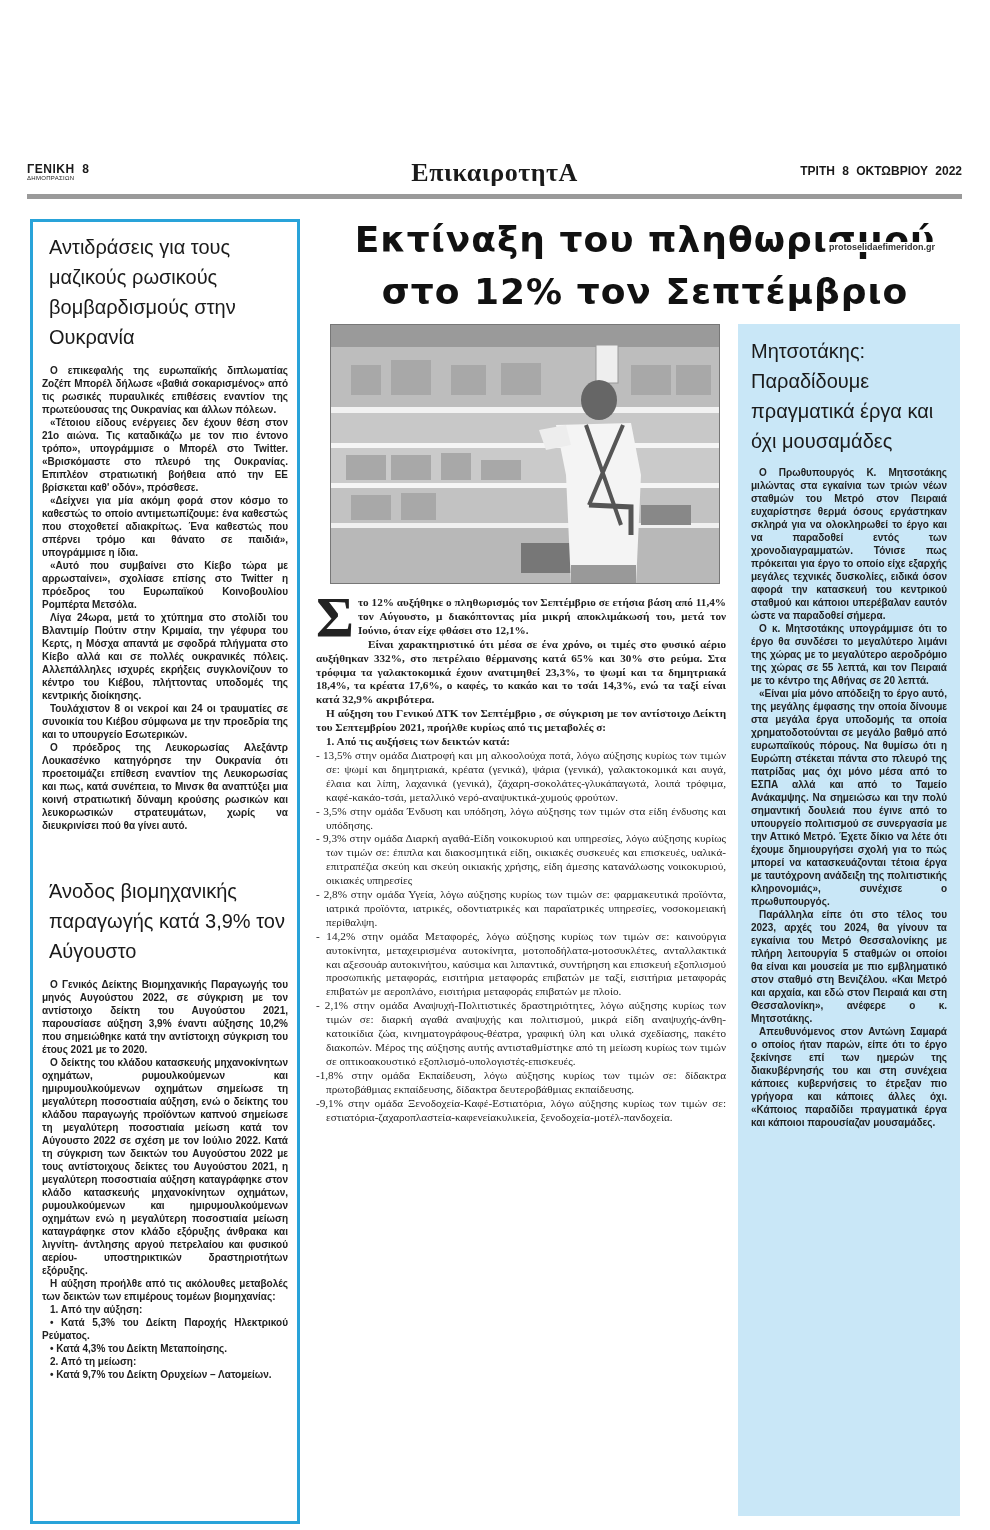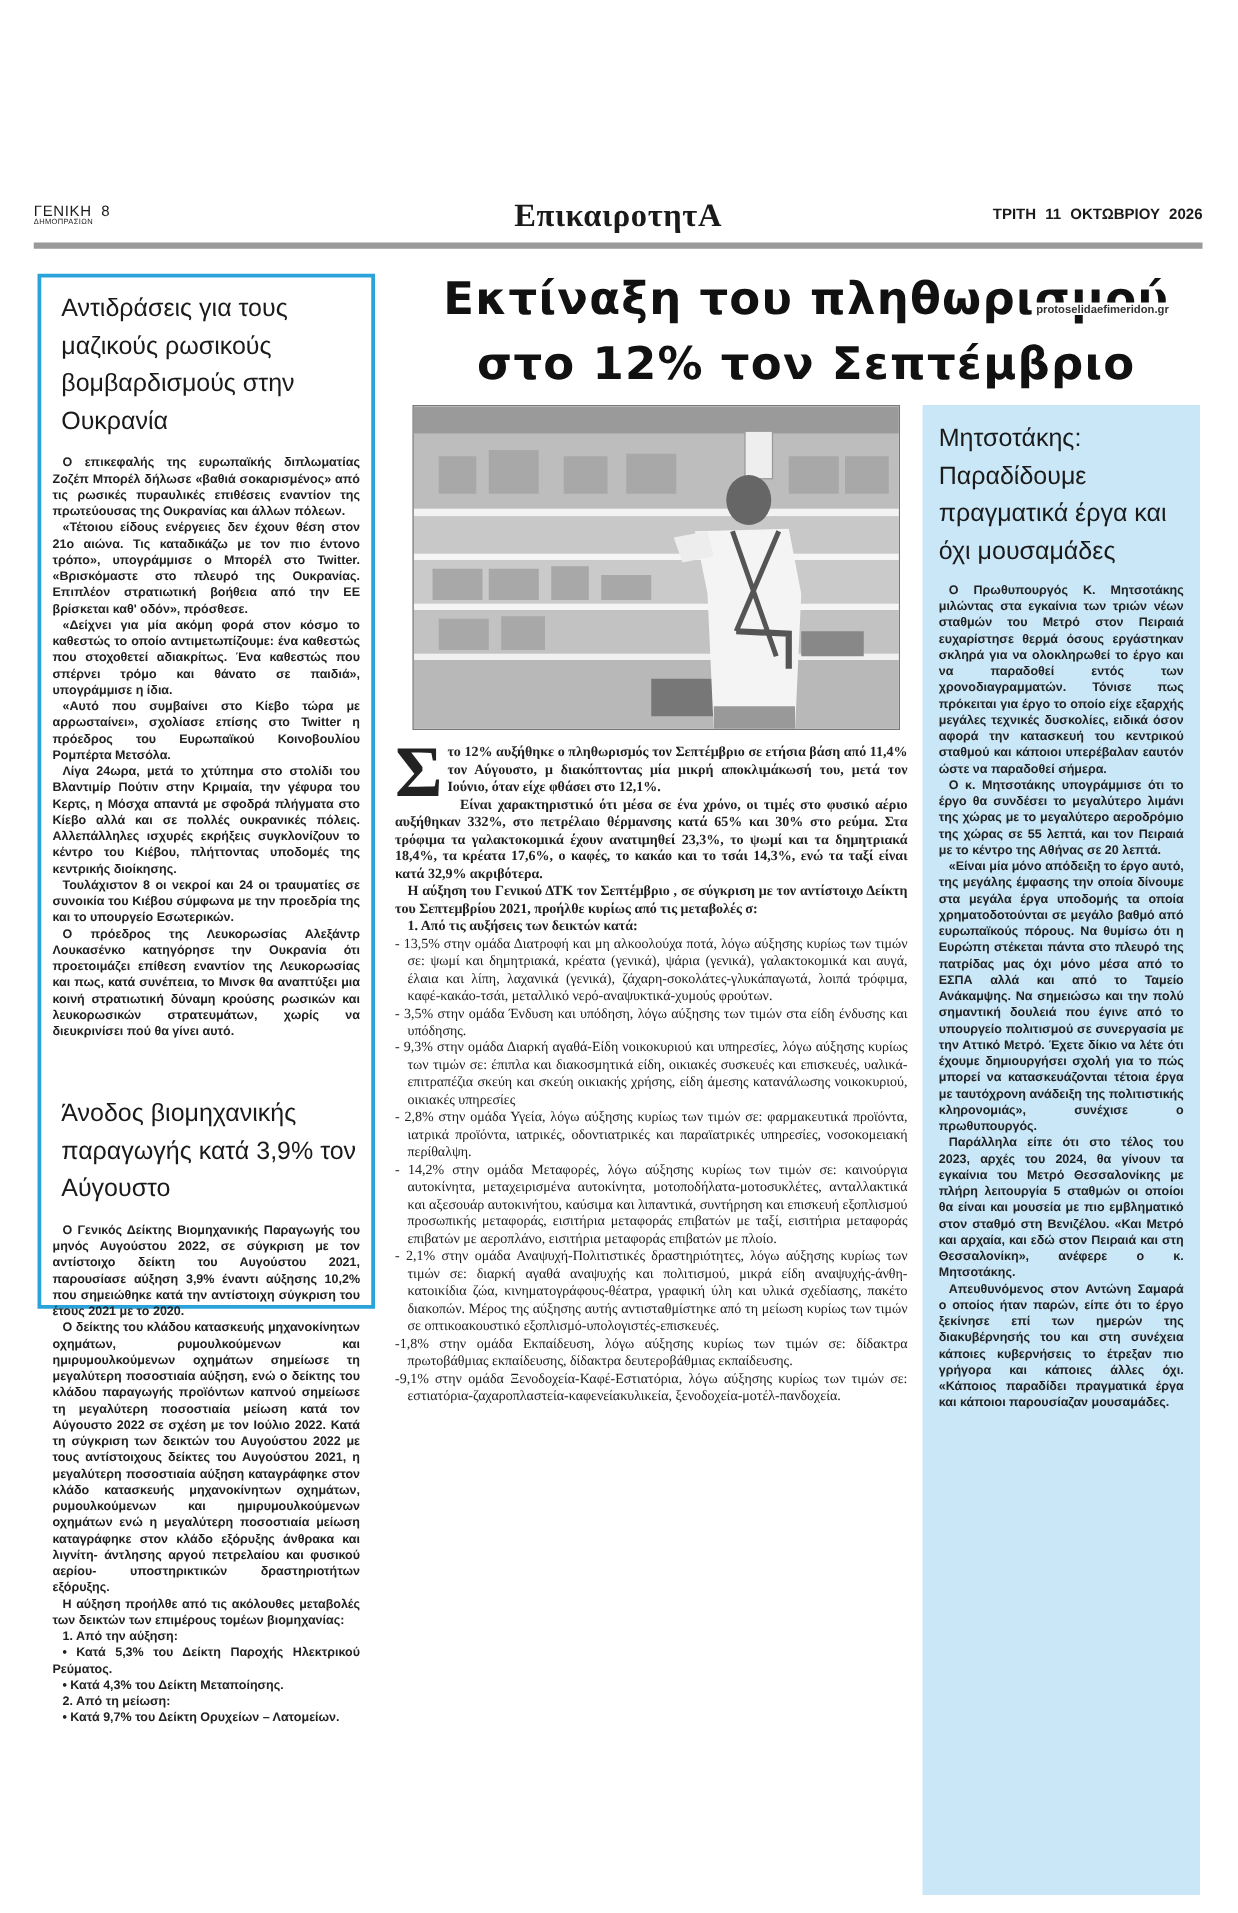--- a/index.html
+++ b/index.html
@@ -1,25 +1,25 @@
 <!DOCTYPE html>
 <html><head>
   <meta charset="utf-8">
   <style>
     html, body { margin: 0; padding: 0; background: #ffffff; }
     body { width: 990px; height: 1530px; position: relative; overflow: hidden; font-family: "Liberation Sans", sans-serif; color: #1a1a1a; }
     .masthead { position: absolute; left: 27px; top: 160px; width: 935px; height: 30px; }
     .mh-left { position: absolute; left: 0; top: 2px; }
-    .mh-section { font-size: 12px; font-weight: normal; letter-spacing: 0.5px; }
+    .mh-section { font-size: 12px; font-weight: bold; letter-spacing: 0.5px; }
     .mh-sub { font-size: 6px; letter-spacing: 0.3px; margin-top: -1px; }
     .mh-title { position: absolute; left: 0; right: 0; top: -2px; text-align: center; font-family: "Liberation Serif", serif; font-size: 26px; font-weight: bold; letter-spacing: 0.5px; }
     .mh-date { position: absolute; right: 0; top: 4px; font-size: 12px; font-weight: bold; word-spacing: 4px; }
     .mh-rule { position: absolute; left: 27px; top: 194px; width: 935px; height: 5px; background: #9a9a9a; }
 
-    .leftbox { position: absolute; left: 30px; top: 219px; width: 270px; height: 828px; border: 3px solid #29a3d9; box-sizing: border-box; padding: 8px 9px 0 9px; }
+    .leftbox { position: absolute; left: 30px; top: 219px; width: 270px; height: 1305px; border: 3px solid #29a3d9; box-sizing: border-box; padding: 8px 9px 0 9px; }
     .lb-title { font-size: 20px; line-height: 30px; margin: 2px 0 12px 7px; color: #1a1a1a; }
     .body-sans { font-size: 10px; line-height: 13px; text-align: justify; font-weight: bold; color: #222; }
     .body-sans p { margin: 0; text-indent: 8px; }
     .lb-section2 { margin-top: 44px; }
 
     .headline { position: absolute; left: 325px; top: 214px; width: 640px; text-align: center; font-family: "DejaVu Sans", sans-serif; font-weight: bold; font-size: 36px; line-height: 52px; letter-spacing: 1px; color: #111; }
     .watermark { position: absolute; left: 827px; top: 242px; font-size: 9px; font-weight: bold; color: #333; background: #fff; padding: 0 2px; }
 
     .photo { position: absolute; left: 330px; top: 324px; width: 390px; height: 260px; border: 1px solid #777; box-sizing: border-box; overflow: hidden; background: #e8e8e8; }
 
@@ -36,21 +36,21 @@
   </style>
 </head>
 <body>
 
 <div class="masthead">
   <div class="mh-left">
     <div class="mh-section"><span>ΓΕΝΙΚΗ</span>&nbsp;&nbsp;<span>8</span></div>
     <div class="mh-sub">ΔΗΜΟΠΡΑΣΙΩΝ</div>
   </div>
   <div class="mh-title">ΕπικαιροτητΑ</div>
-  <div class="mh-date">ΤΡΙΤΗ  11 ΟΚΤΩΒΡΙΟΥ  2026</div>
+  <div class="mh-date">ΤΡΙΤΗ  8 ΟΚΤΩΒΡΙΟΥ  2022</div>
 </div>
 <div class="mh-rule"></div>
 
 <div class="leftbox">
   <div class="lb-title">Αντιδράσεις  για τους μαζικούς ρωσικούς βομβαρδισμούς στην Ουκρανία</div>
   <div class="body-sans">
     <p>Ο επικεφαλής της ευρωπαϊκής διπλωματίας Ζοζέπ Μπορέλ δήλωσε «βαθιά σοκαρισμένος» από τις ρωσικές πυραυλικές επιθέσεις εναντίον της πρωτεύουσας της Ουκρανίας και άλλων πόλεων.</p>
     <p>«Τέτοιου είδους ενέργειες δεν έχουν θέση στον 21ο αιώνα. Τις καταδικάζω με τον πιο έντονο τρόπο», υπογράμμισε ο Μπορέλ στο Twitter. «Βρισκόμαστε στο πλευρό της Ουκρανίας. Επιπλέον στρατιωτική βοήθεια από την ΕΕ βρίσκεται καθ' οδόν», πρόσθεσε.</p>
     <p>«Δείχνει για μία ακόμη φορά στον κόσμο το καθεστώς το οποίο αντιμετωπίζουμε: ένα καθεστώς που στοχοθετεί αδιακρίτως. Ένα καθεστώς που σπέρνει τρόμο και θάνατο σε παιδιά», υπογράμμισε η ίδια.</p>
     <p>«Αυτό που συμβαίνει στο Κίεβο τώρα με αρρωσταίνει», σχολίασε επίσης στο Twitter η πρόεδρος του Ευρωπαϊκού Κοινοβουλίου Ρομπέρτα Μετσόλα.</p>

